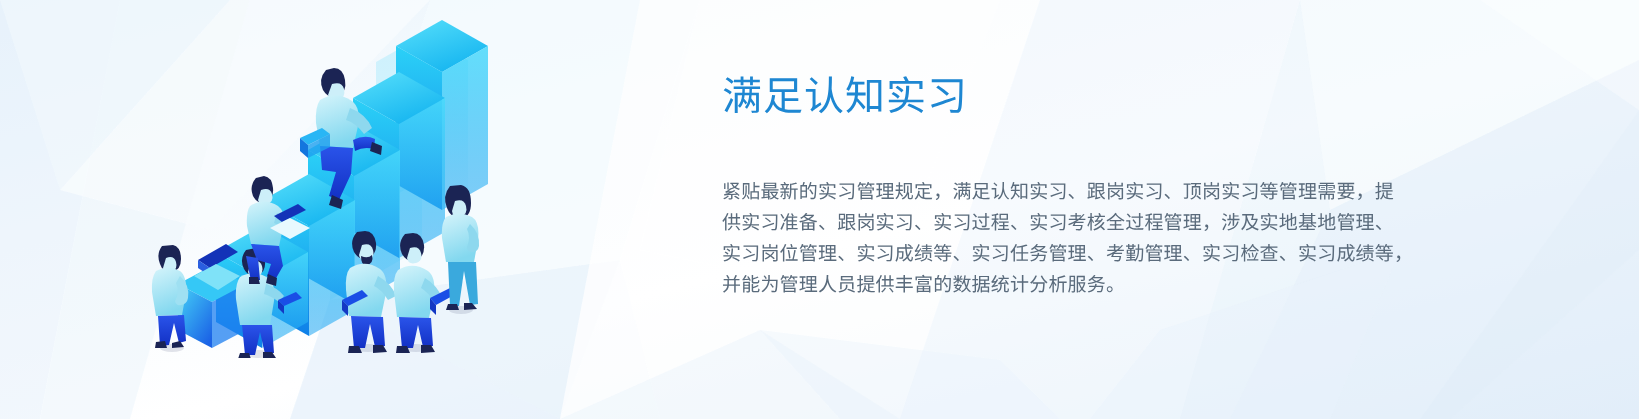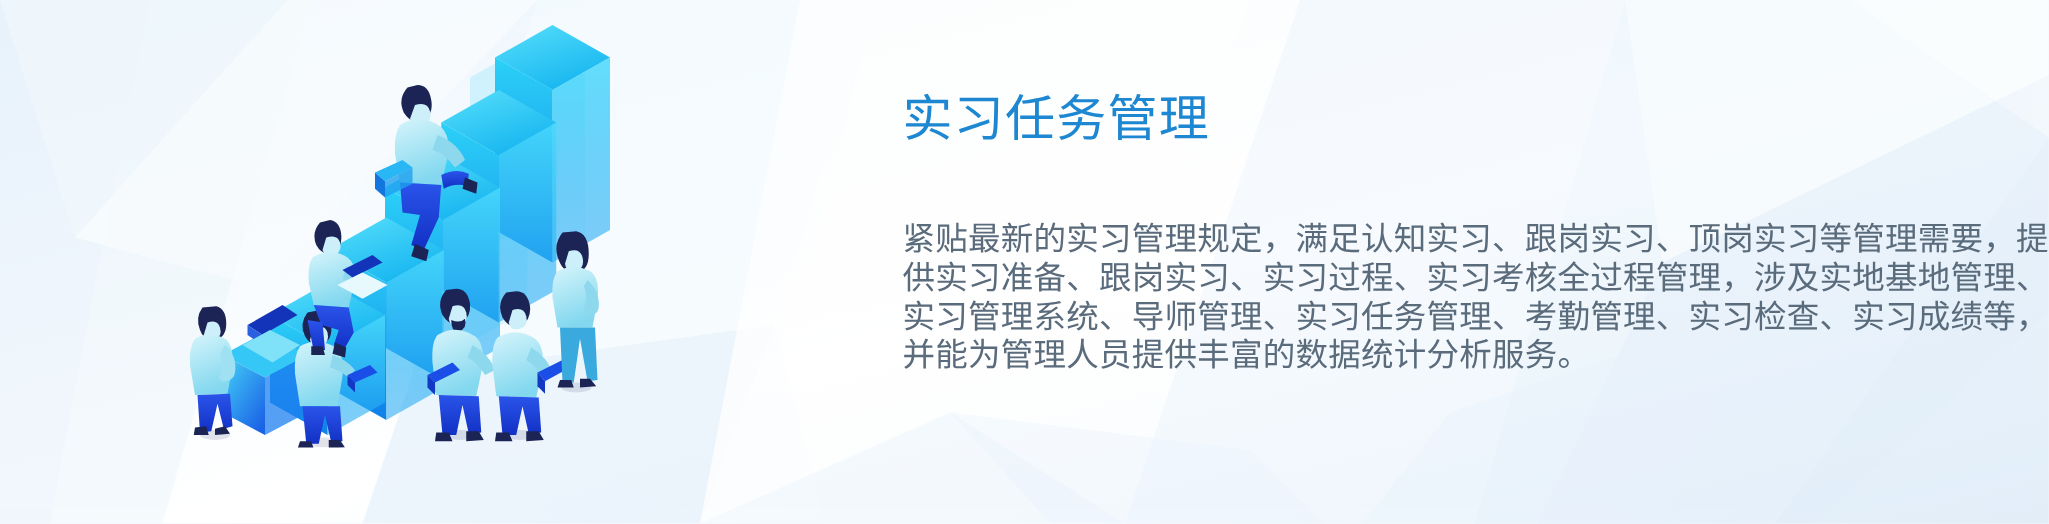--- a/index.html
+++ b/index.html
@@ -57,21 +57,21 @@
     letter-spacing: 1px;
     color: #1e87d2;
     font-family: "Liberation Sans", "DejaVu Sans", sans-serif;
     white-space: nowrap;
   }
   .desc {
     margin: 0;
     padding-top: 57px;
     width: 680px;
     color: #5a6b7c;
-    font-size: 26px;
+    font-size: 19px;
     line-height: 31px;
     letter-spacing: 0.2px;
     text-align: justify;
     text-justify: inter-ideograph;
     font-family: "Liberation Sans", "DejaVu Sans", sans-serif;
   }
   .desc-line { display: block; white-space: nowrap; }
 </style>
 </head>
 <body>
@@ -285,22 +285,22 @@
         <path d="M296 199 q13 -7 26 0 q8 5 6 23 l-4 22 l-28 0 l-4 -24 q-1 -15 4 -21 z" fill="url(#shirt)"></path>
         <path d="M320 206 q10 9 9 22 q-1 6 -7 6 q-5 0 -5 -5 q4 -10 0 -18 z" fill="#8ed8ee"></path>
         <path d="M298 244 l28 0 l2 42 l-8 1 l-6 -34 l-5 35 l-9 0 z" fill="#3aa9dd"></path>
         <path d="M314 285 l8 0 l5 6 l-13 1 z" fill="#1b2454"></path>
         <path d="M298 286 l9 0 l2 6 l-13 0 z" fill="#1b2454"></path>
       </g>
     </svg>
   </div>
 
   <div class="copy">
-    <h1 class="title">实习任务管理</h1>
+    <h1 class="title">满足认知实习</h1>
     <p class="desc">
       <span class="desc-line">紧贴最新的实习管理规定，满足认知实习、跟岗实习、顶岗实习等管理需要，提</span>
       <span class="desc-line">供实习准备、跟岗实习、实习过程、实习考核全过程管理，涉及实地基地管理、</span>
-      <span class="desc-line">实习管理系统、导师管理、实习任务管理、考勤管理、实习检查、实习成绩等，</span>
+      <span class="desc-line">实习岗位管理、实习成绩等、实习任务管理、考勤管理、实习检查、实习成绩等，</span>
       <span class="desc-line">并能为管理人员提供丰富的数据统计分析服务。</span>
     </p>
   </div>
 
 </div>
 
 </body></html>

